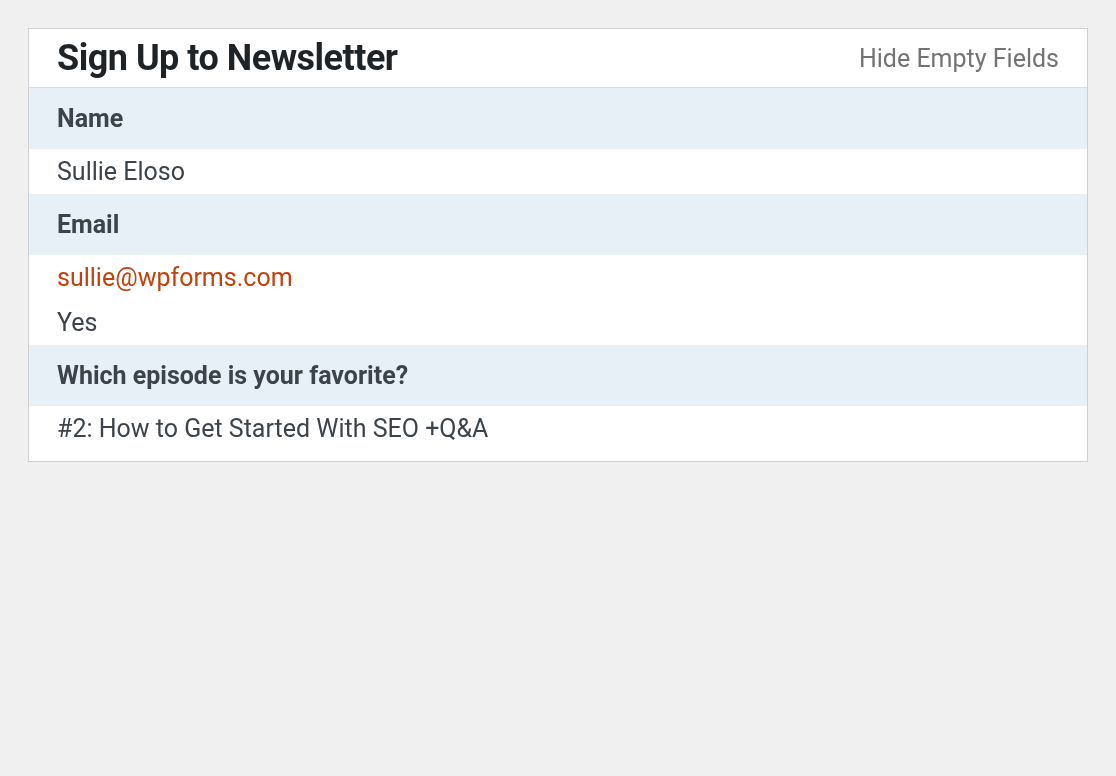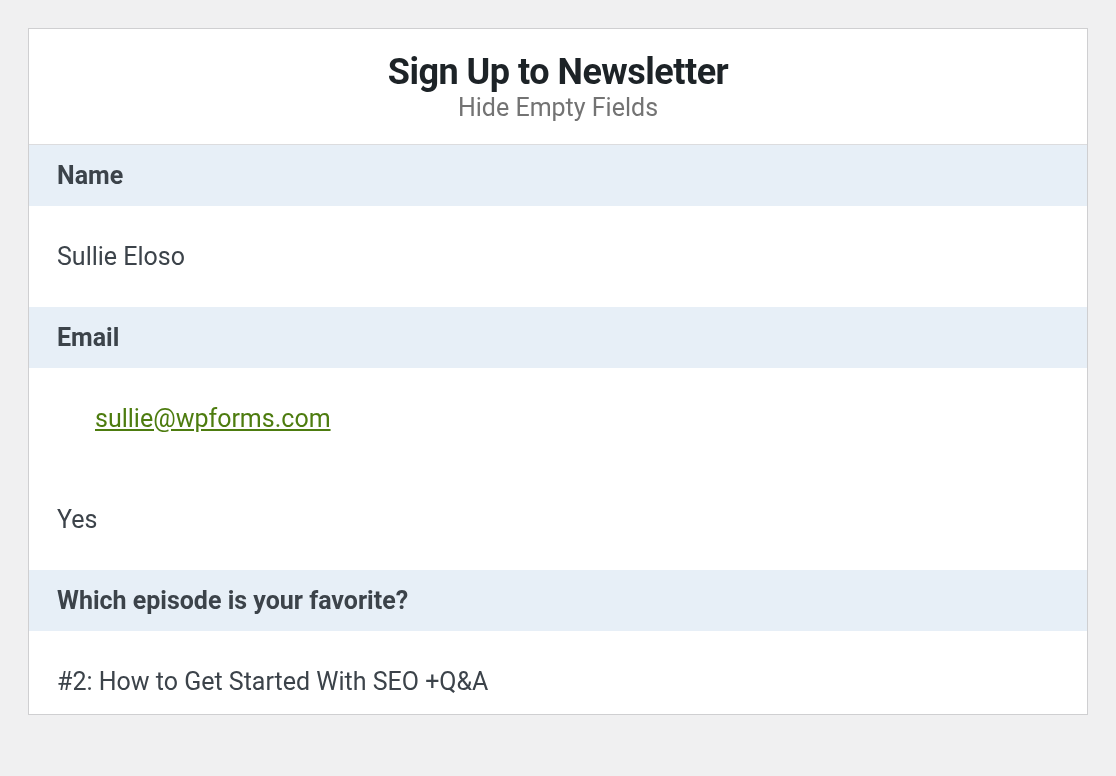--- a/index.html
+++ b/index.html
@@ -12,24 +12,24 @@
       background: #f0f0f1;
       padding: 28px;
       width: 1116px;
     }
     .panel {
       background: #fff;
       border: 1px solid #cfcfd1;
     }
     .panel-header {
       display: flex;
+      justify-content: space-between;
       align-items: center;
-      padding: 22px 28px;
+      padding: 8px 28px;
       border-bottom: 1px solid #dcdcde;
-      flex-direction: column;
     }
     .panel-title {
       font-size: 36px;
       font-weight: 700;
       color: #1d2327;
       letter-spacing: -0.5px;
     }
     .hide-empty {
       font-size: 25px;
       color: #737373;
@@ -38,33 +38,31 @@
     }
     .field-label {
       background: #e7eff7;
       padding: 16px 28px;
       font-size: 25px;
       font-weight: 700;
       color: #3c434a;
     }
     .field-value {
       background: #fff;
-      padding: 36px 28px;
+      padding: 8px 28px;
       font-size: 25px;
       color: #3c434a;
       font-weight: 400;
     }
     .field-value.last {
       padding-bottom: 18px;
     }
     .email-link {
-      color: #4d7c0f;
-      text-decoration: underline;
+      color: #c2410c;
       cursor: pointer;
-      margin-left: 38px;
     }
   </style>
 </head>
 <body>
 
 <div class="panel">
   <div class="panel-header">
     <h1 class="panel-title">Sign Up to Newsletter</h1>
     <a class="hide-empty">Hide Empty Fields</a>
   </div>

